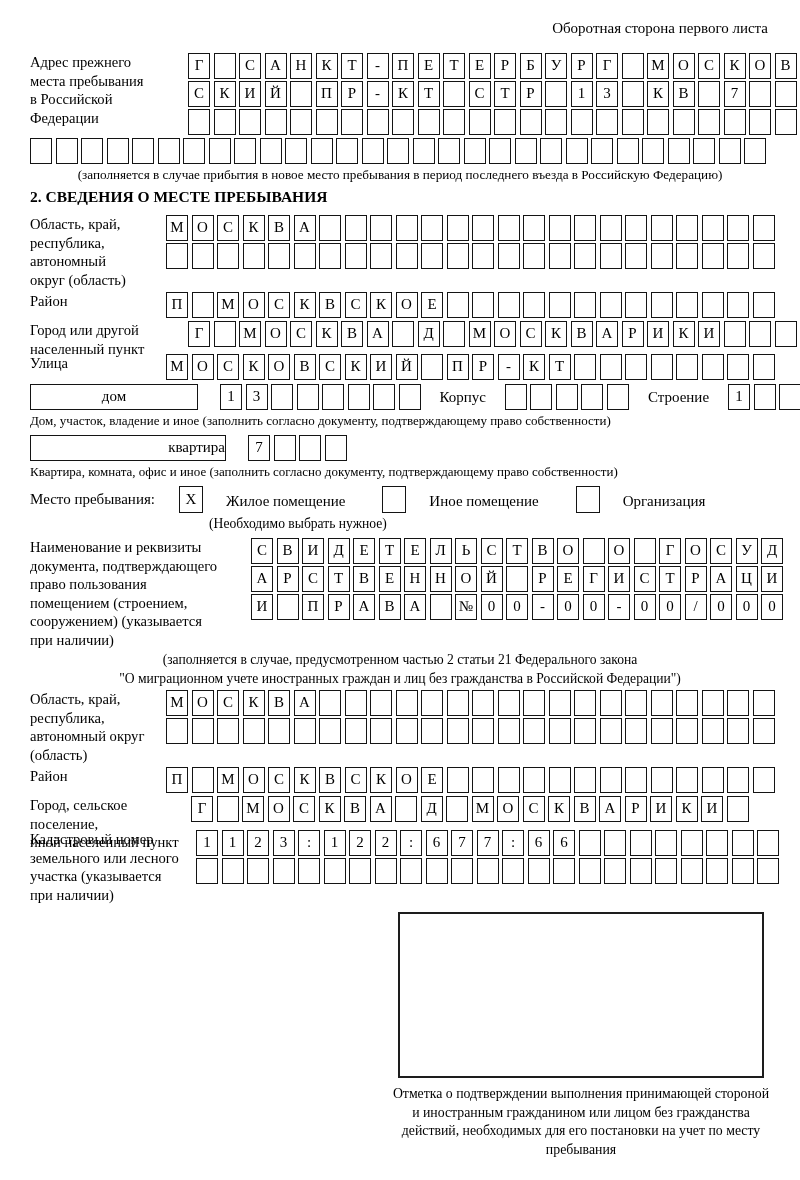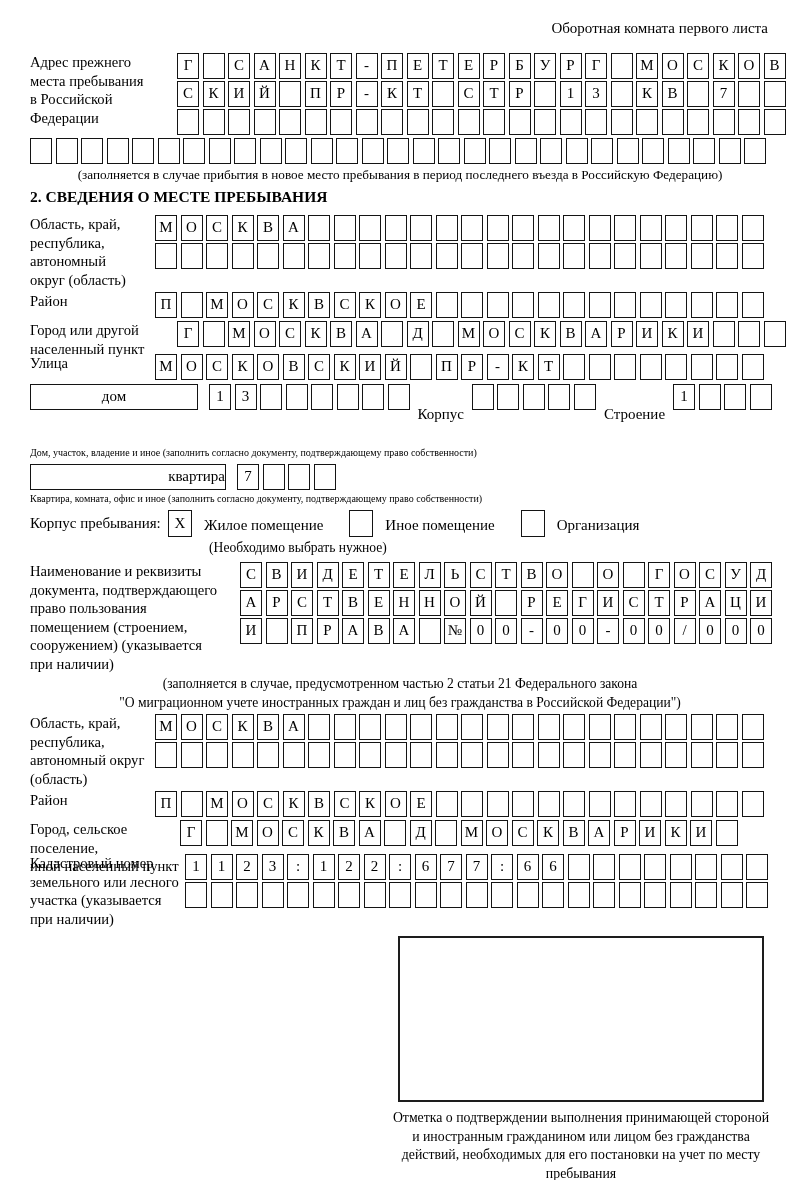--- a/index.html
+++ b/index.html
@@ -2,59 +2,59 @@
 <html><head>
 <meta charset="utf-8">
 <style>
   * { box-sizing: border-box; }
   html, body { margin: 0; padding: 0; background: #fff; }
   body { width: 800px; font-family: "Liberation Serif", serif; color: #000; }
   .page { width: 800px; height: 1180px; padding: 16px 30px 0 30px; overflow: hidden; position: relative; background: #fff; }
 
   .right-note { text-align: right; font-size: 15px; margin: 4px 2px 16px 0; }
 
-  .field { display: flex; align-items: flex-start; margin-bottom: 3px; }
+  .field { display: flex; align-items: flex-start; margin-bottom: 3px; gap: 11px; }
   .label { font-size: 14.6px; line-height: 18.5px; white-space: pre-line; flex: 0 0 auto; }
   .w147 { width: 147px; } .w125 { width: 125px; } .w210 { width: 210px; } .w150 { width: 150px; } .w155 { width: 155px; }
   .compact { height: 30px; overflow: visible; }
 
   .cellblock { display: flex; flex-direction: column; row-gap: 2px; }
   .cells { display: flex; column-gap: 3.5px; flex: 0 0 auto; }
   .cell { width: 22px; height: 26px; border: 1.7px solid #141414; font-size: 15px; line-height: 22px;
           text-align: center; flex: 0 0 auto; background: #fff; }
 
   .center-note { font-size: 13.2px; text-align: center; margin: 3px 0 5px 0; }
   .sec-title { font-weight: bold; text-align: left; font-size: 15.5px; margin: 4px 0 9px 0; }
   .sub-title { font-weight: bold; text-align: center; font-size: 15px; margin: 10px 0 8px 0; }
   .sub-note { font-size: 13.6px; text-align: center; margin: 0 0 3px 0; }
 
   .widebox { border: 1.8px solid #141414; height: 26px; text-align: center; font-size: 15px; line-height: 22px; flex: 0 0 auto; }
   .dom-box { width: 168px; margin-right: 11px; }
   .kv-box { width: 196px; margin-right: 11px; text-align: right; }
-  .inline-label { font-size: 15px; line-height: 26px; margin: 17px 8px; flex: 0 0 auto; text-align: center; }
-  .flat-note { font-size: 10px; margin: 2px 0 6px 0; }
+  .inline-label { font-size: 15px; line-height: 26px; margin: 0 8px; flex: 0 0 auto; text-align: center; }
+  .flat-note { font-size: 13px; margin: 2px 0 6px 0; }
 
   .mesto { margin-top: 4px; align-items: center; }
   .mesto-label { font-size: 15px; width: 138px; flex: 0 0 auto; }
   .checkbox { width: 24px; height: 27px; border: 1.7px solid #141414; text-align: center;
               font-size: 15px; line-height: 24px; flex: 0 0 auto; }
   .opt { font-size: 15px; margin: 4px 26px 0 12px; flex: 0 0 auto; }
   .choose-note { font-size: 13.6px; text-align: center; width: 300px; margin: 1px 0 5px 118px; }
 
   .stamp-box { margin-left: 368px; width: 366px; height: 166px; border: 2px solid #1d1d1d; margin-top: 8px; }
   .stamp-caption { margin-left: 360px; width: 382px; text-align: center; font-size: 13.8px; line-height: 18.5px; margin-top: 7px; }
 
   .mt4 { margin-top: 4px; } .mt6 { margin-top: 6px; }
 </style>
 </head>
 <body>
 
 <div class="page">
 
-  <div class="right-note">Оборотная комната первого листа</div>
+  <div class="right-note">Оборотная сторона первого листа</div>
 
   <div class="field">
     <div class="label w147">Адрес прежнего
 места пребывания
 в Российской
 Федерации</div>
     <div class="cellblock">
       <div class="cells">
           <span class="cell">Г</span>
           <span class="cell"></span>
@@ -357,21 +357,21 @@
     <div class="cells">
         <span class="cell">7</span>
         <span class="cell"></span>
         <span class="cell"></span>
         <span class="cell"></span>
       </div>
   </div>
   <div class="flat-note">Квартира, комната, офис и иное (заполнить согласно документу, подтверждающему право собственности)</div>
 
   <div class="field mesto">
-    <div class="mesto-label">Корпус пребывания:</div>
+    <div class="mesto-label">Место пребывания:</div>
     <span class="checkbox">X</span>
     <span class="opt">Жилое помещение</span>
     <span class="checkbox"></span>
     <span class="opt">Иное помещение</span>
     <span class="checkbox"></span>
     <span class="opt">Организация</span>
   </div>
   <div class="choose-note">(Необходимо выбрать нужное)</div>
 
   <div class="field mt6">

